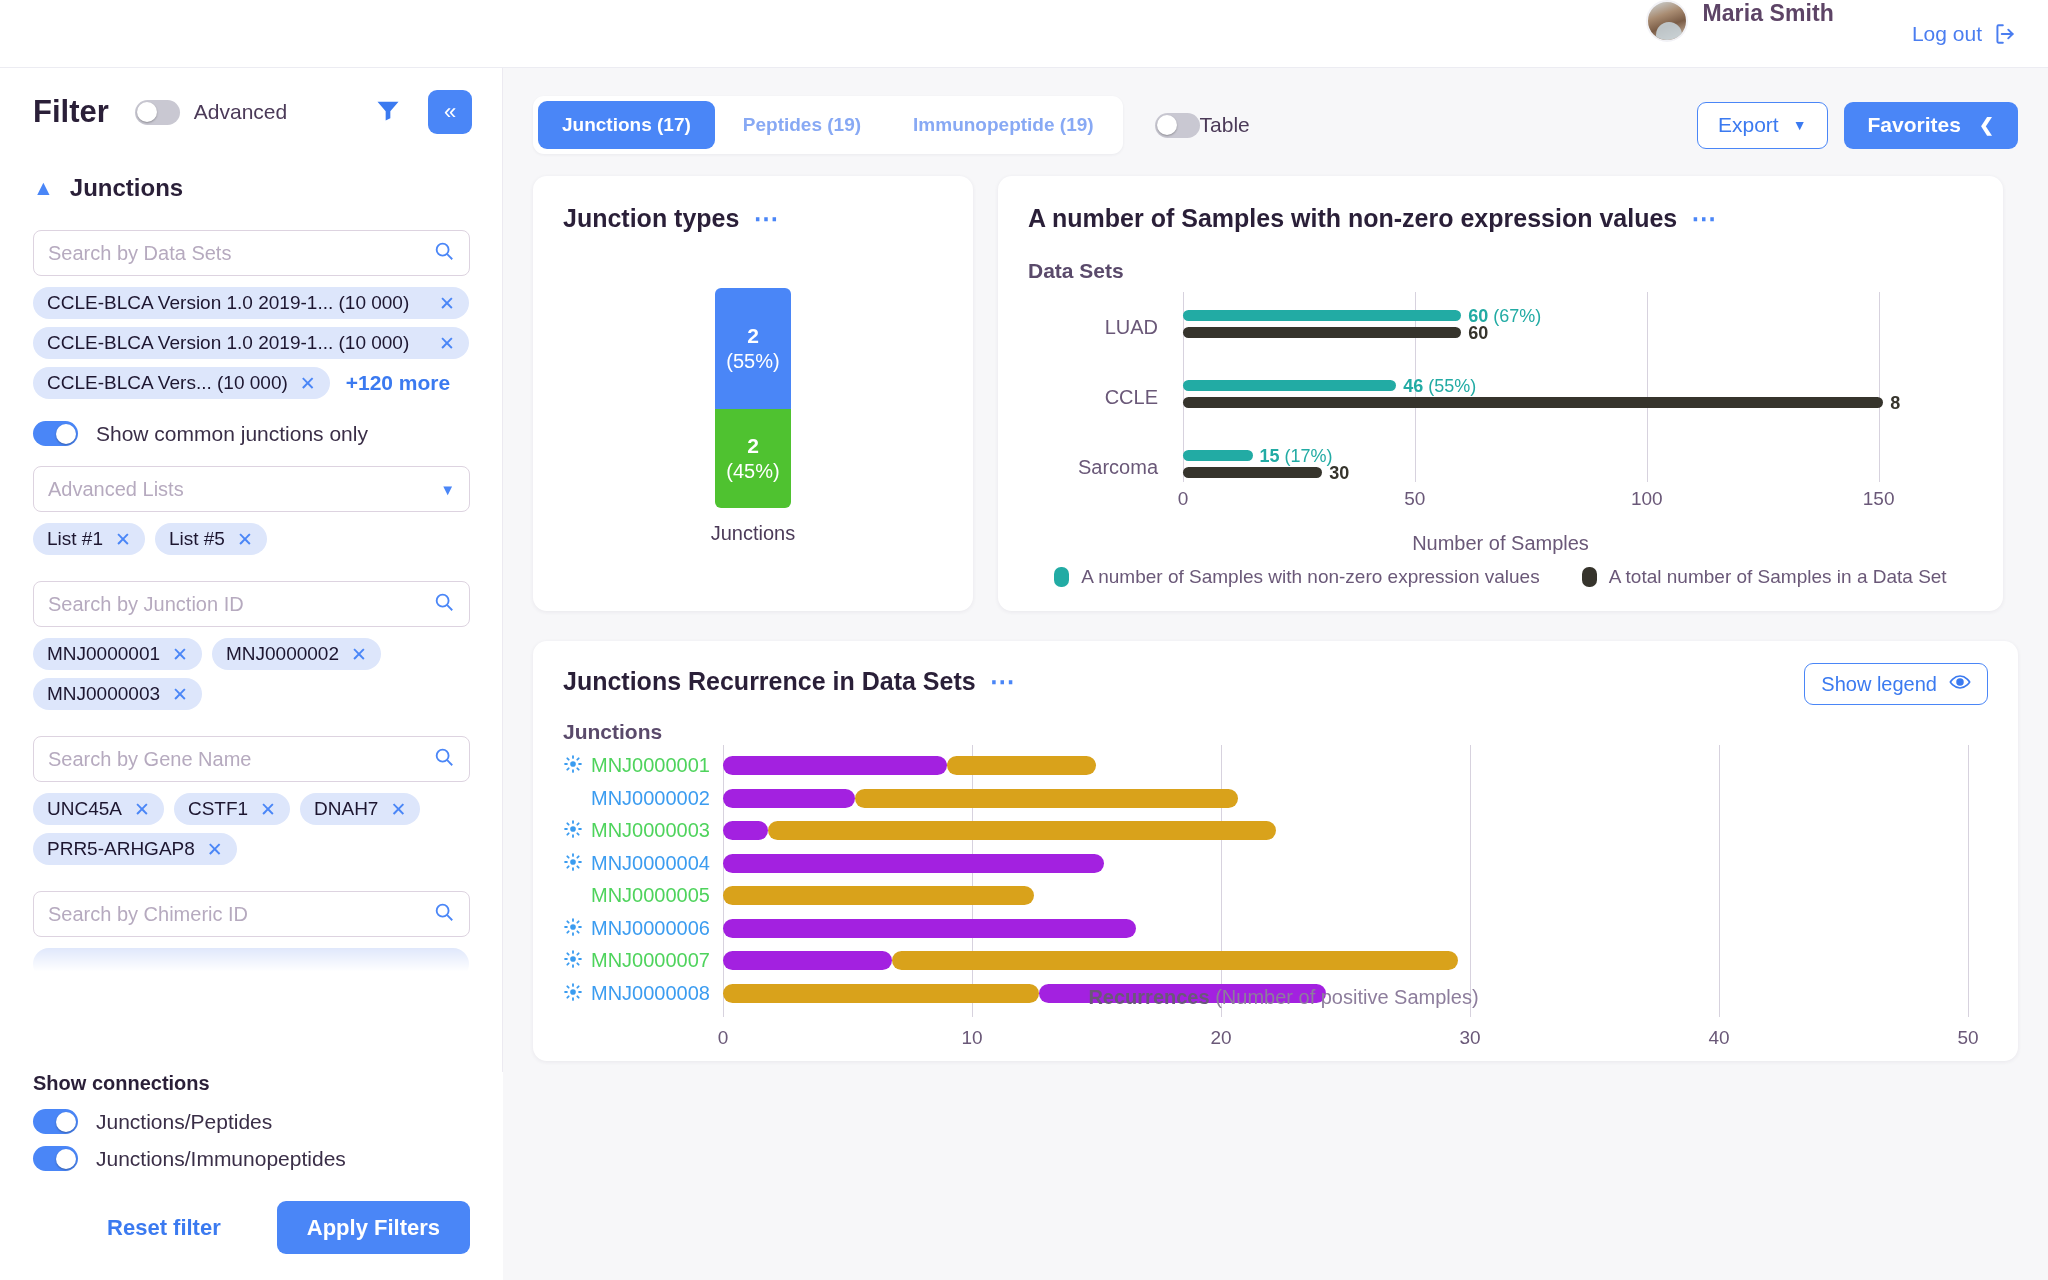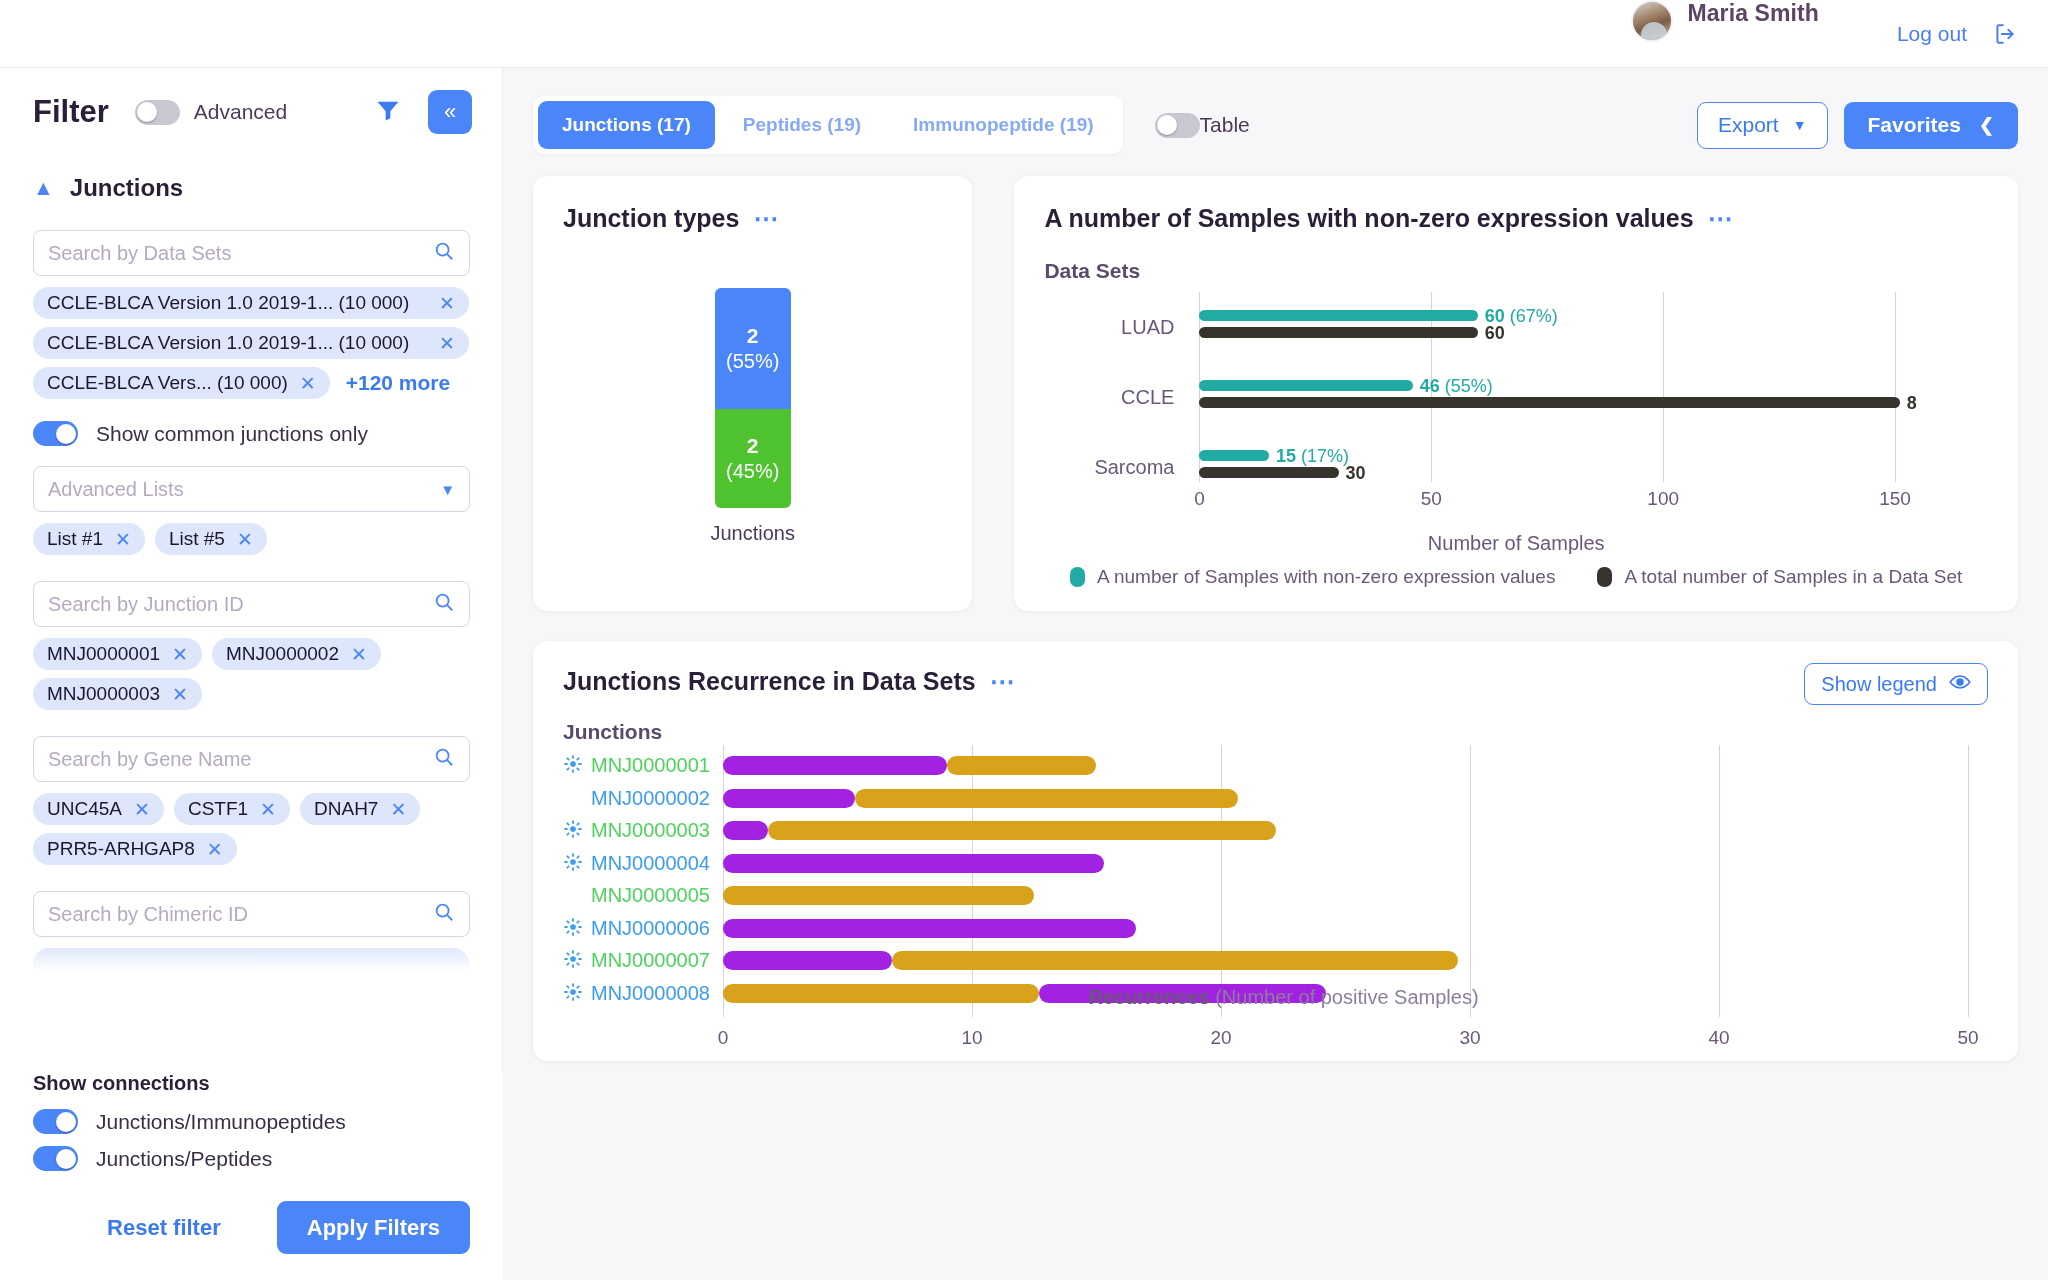--- a/index.html
+++ b/index.html
@@ -26,21 +26,21 @@
   }
   .avatar::after{
     content:""; position:absolute; left:8px; top:20px; width:26px; height:26px;
     border-radius:50%; background:#c9d6dd; opacity:.85;
   }
   .username {
     font-size: 23px; font-weight: bold; color: #5d4466;
     margin-left: 14px; letter-spacing: .1px;
   }
   .logout {
-    display: flex; align-items: center; gap: 25px;
+    display: flex; align-items: center; gap: 10px;
     margin-left: 78px; color: #4a7df0; font-size: 21px; cursor: pointer;
   }
   .logout svg { display:block; }
 
   
   .sidebar {
     position: absolute; top: 68px; left: 0; width: 503px; height: 1212px;
     background: #ffffff; border-right: 1px solid #eceaf1;
     z-index: 20;
   }
@@ -147,21 +147,21 @@
     height: 47px; border: 1px solid #4a86f7; border-radius: 9px; background: #fff;
     color: #3b7af0; font-size: 21px; padding: 0 20px; display: flex; align-items: center;
     gap: 14px; cursor: pointer;
   }
   .fav-btn {
     height: 47px; border-radius: 9px; background: #4a86f7; color: #fff;
     font-size: 21px; font-weight: bold; padding: 0 24px; display: flex; align-items: center;
     gap: 18px; cursor: pointer; border: none; font-family: "Liberation Sans", sans-serif;
   }
 
-  .cards-row { display: flex; gap: 42px; padding: 22px 30px 0 30px; }
+  .cards-row { display: flex; gap: 25px; padding: 22px 30px 0 30px; }
   .card { background: #fff; border-radius: 14px; box-shadow: 0 1px 4px rgba(40,30,70,.07); }
   .card-title { font-size: 25px; font-weight: bold; color: #2a1f38; display: flex; align-items: center; gap: 14px; }
   .dots { color: #4a86f7; font-size: 25px; letter-spacing: 2px; line-height: .6; }
 
   
   .card-jt { width: 440px; height: 435px; padding: 28px 30px; position: relative; }
   .jt-total { position: absolute; left: 0; right: 0; top: 78px; text-align: center; font-size: 20px; color: #4b3a58; }
   .jt-total b { color: #2a1f38; font-size: 21px; }
   .jt-bar {
     position: absolute; left: 50%; transform: translateX(-50%); top: 112px;
@@ -359,27 +359,27 @@
     </div>
     <div class="fade-mask"></div>
   </div>
 
   <div class="sb-bottom">
     <div class="sc-title">Show connections</div>
     <div class="conn-row">
       <div class="toggle on">
           <div class="knob"></div>
         </div>
-      <div class="lbl">Junctions/Immunopeptides</div>
+      <div class="lbl">Junctions/Peptides</div>
     </div>
     <div class="conn-row">
       <div class="toggle on">
           <div class="knob"></div>
         </div>
-      <div class="lbl">Junctions/Peptides</div>
+      <div class="lbl">Junctions/Immunopeptides</div>
     </div>
     <div class="actions">
       <span class="reset-link">Reset filter</span>
       <button class="apply-btn">Apply Filters</button>
     </div>
   </div>
 </div>
 
 <div class="main">
 

